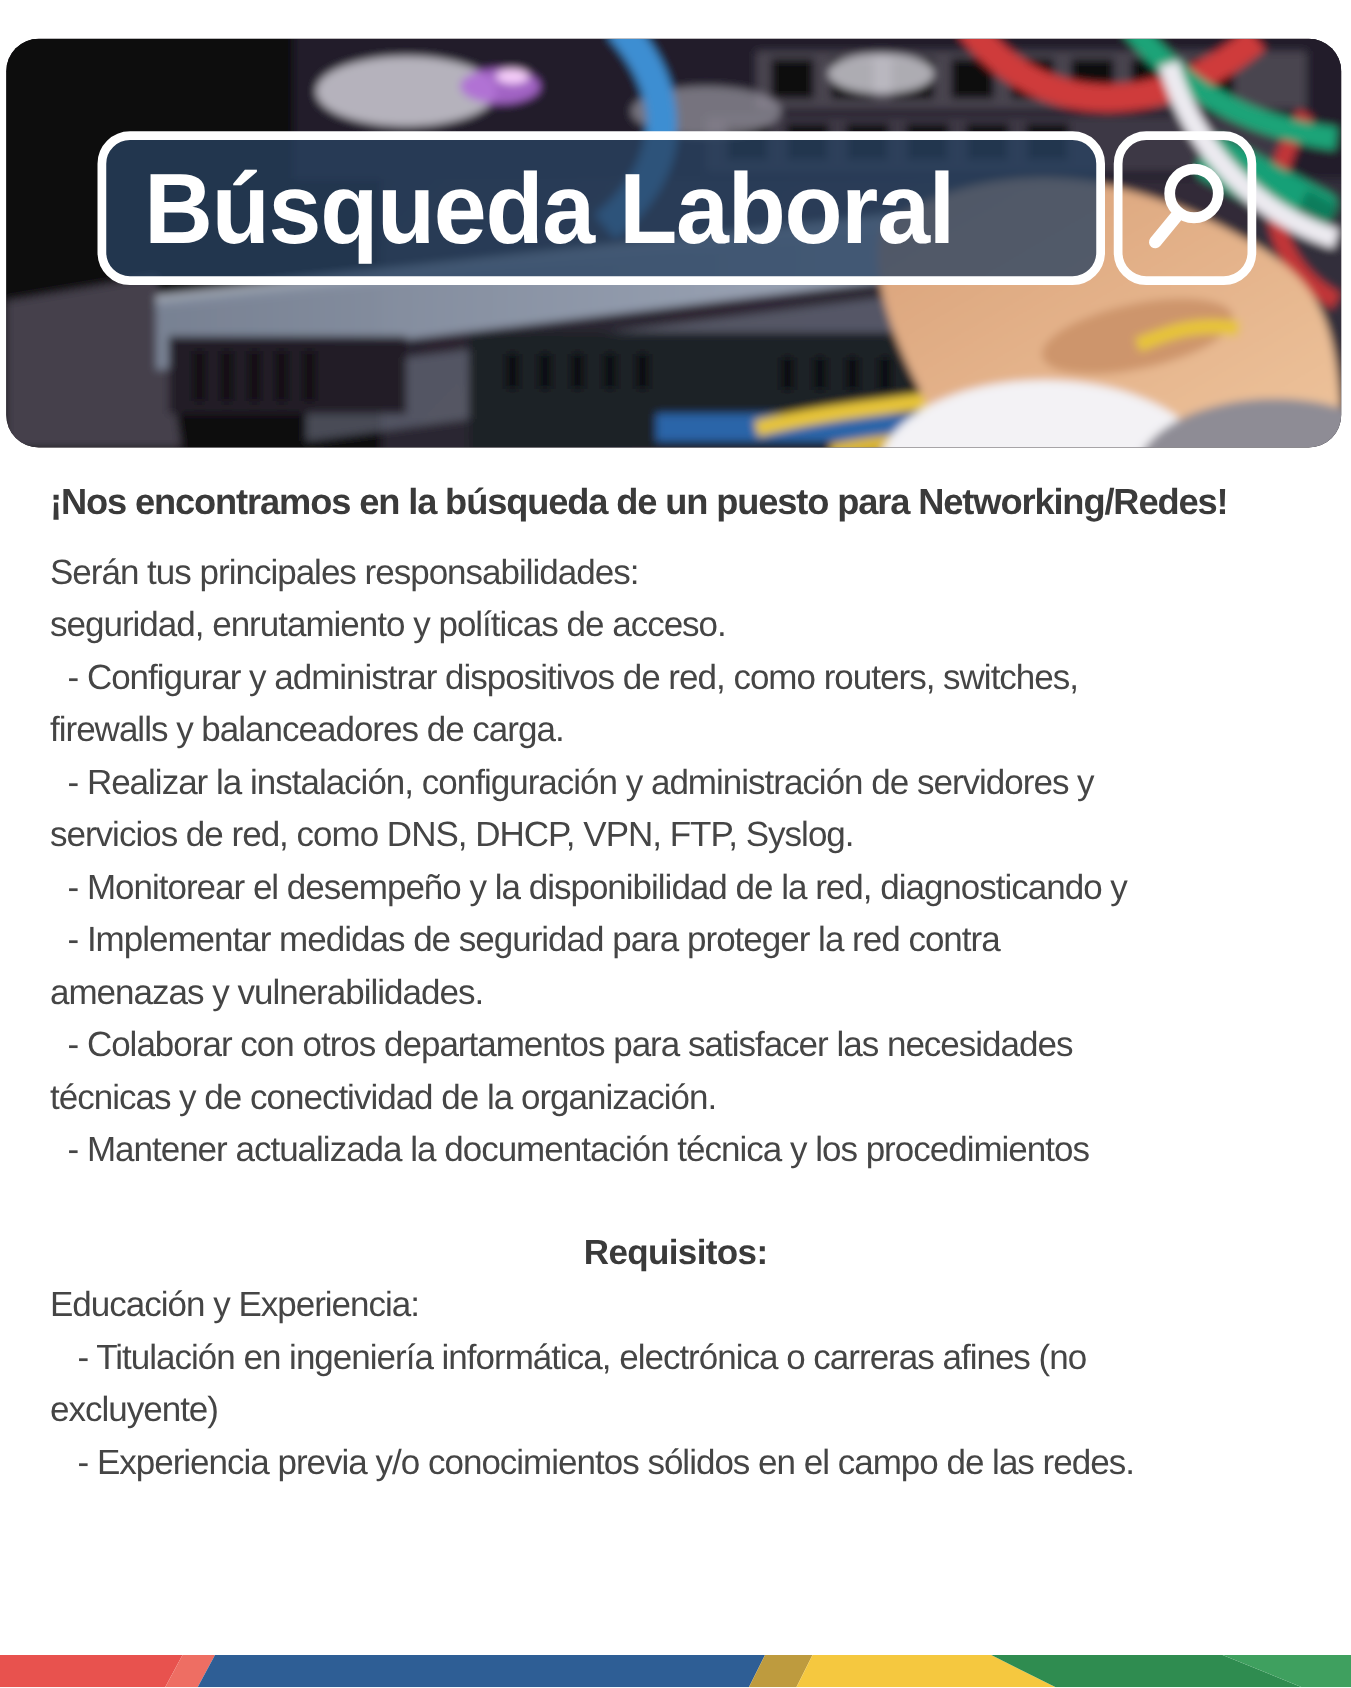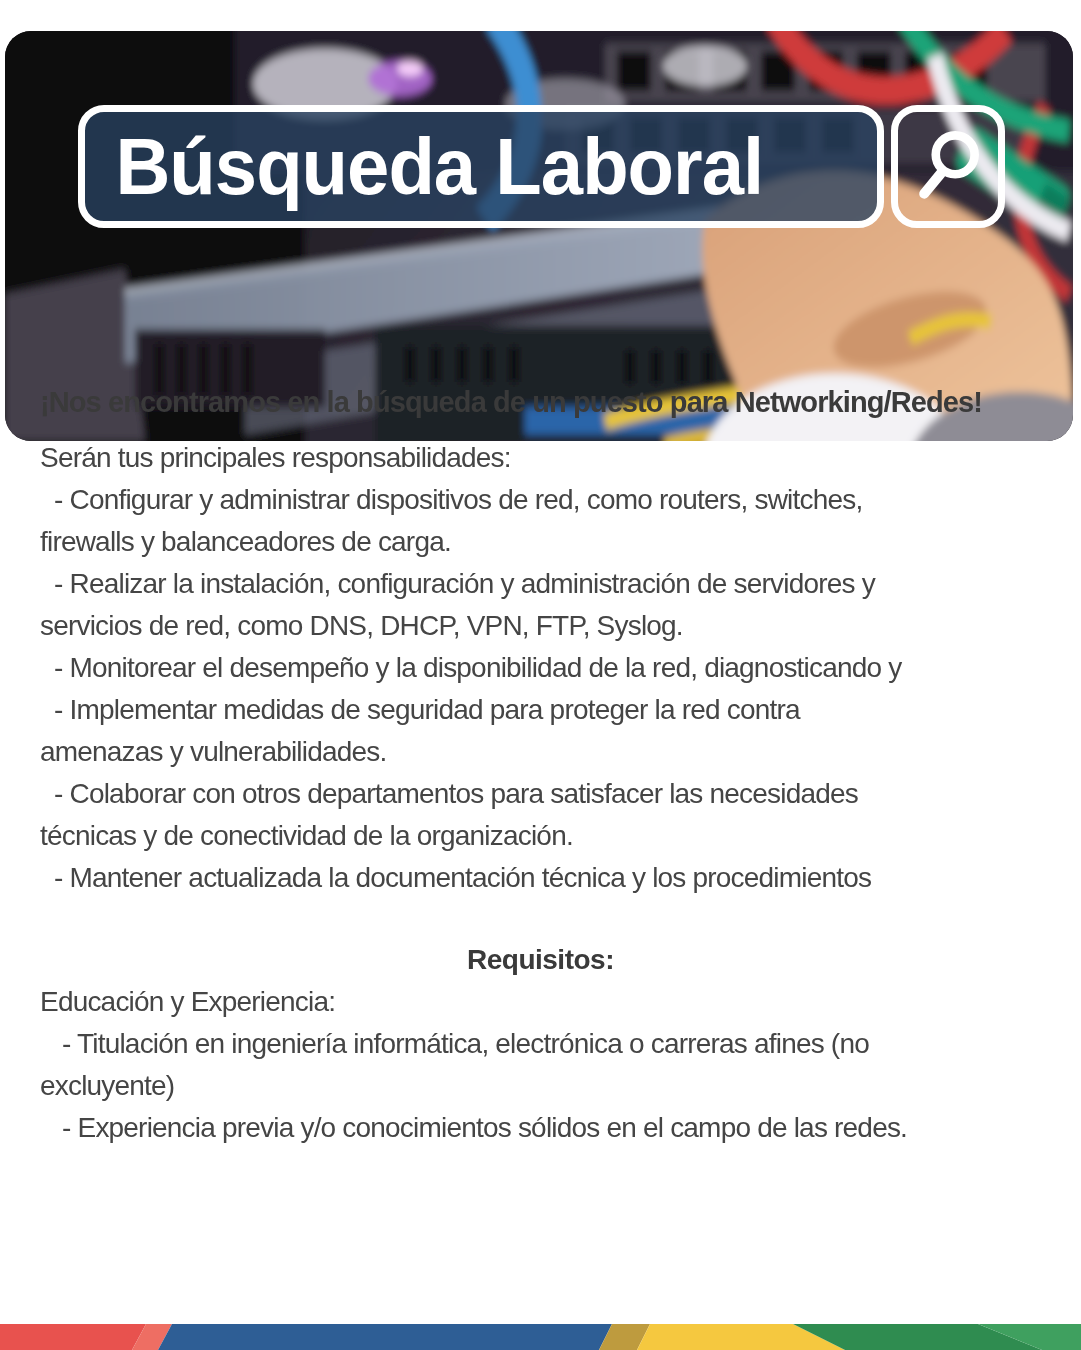--- a/index.html
+++ b/index.html
@@ -2,21 +2,21 @@
 <html><head>
 <meta charset="utf-8">
 <style>
   html,body{margin:0;padding:0;background:#ffffff;}
   .page{
     position:relative;width:1081px;height:1350px;background:#ffffff;overflow:hidden;
     font-family:"Liberation Sans","DejaVu Sans",sans-serif;
   }
   
   .photo{
-    position:absolute;left:5px;top:31px;width:1068px;height:410px;
+    position:absolute;left:5px;top:31px;width:1068px;height:327px;
     border-radius:26px;overflow:hidden;background:#1c171d;
   }
   .photo svg.art{position:absolute;left:0;top:0;width:100%;height:100%;}
   
   .searchbar{
     position:absolute;left:73px;top:74px;width:792px;height:109px;
     border:7px solid #ffffff;border-radius:26px;
     background:rgba(41,66,98,0.78);
     display:flex;align-items:center;
   }
@@ -165,20 +165,21 @@
         <circle cx="60" cy="42" r="27" fill="none" stroke="#ffffff" stroke-width="12"></circle>
         <line x1="40" y1="68" x2="17" y2="96" stroke="#ffffff" stroke-width="14" stroke-linecap="round"></line>
       </svg>
     </div>
   </div>
 
   <div class="headline">¡Nos encontramos en la búsqueda de un puesto para Networking/Redes!</div>
 
   <div class="body-lines">
       <div class="line">Serán tus principales responsabilidades:</div>
+      <div class="line">seguridad, enrutamiento y políticas de acceso.</div>
       <div class="line bullet">- Configurar y administrar dispositivos de red, como routers, switches,</div>
       <div class="line">firewalls y balanceadores de carga.</div>
       <div class="line bullet">- Realizar la instalación, configuración y administración de servidores y</div>
       <div class="line">servicios de red, como DNS, DHCP, VPN, FTP, Syslog.</div>
       <div class="line bullet">- Monitorear el desempeño y la disponibilidad de la red, diagnosticando y</div>
       <div class="line bullet">- Implementar medidas de seguridad para proteger la red contra</div>
       <div class="line">amenazas y vulnerabilidades.</div>
       <div class="line bullet">- Colaborar con otros departamentos para satisfacer las necesidades</div>
       <div class="line">técnicas y de conectividad de la organización.</div>
       <div class="line bullet">- Mantener actualizada la documentación técnica y los procedimientos</div>

